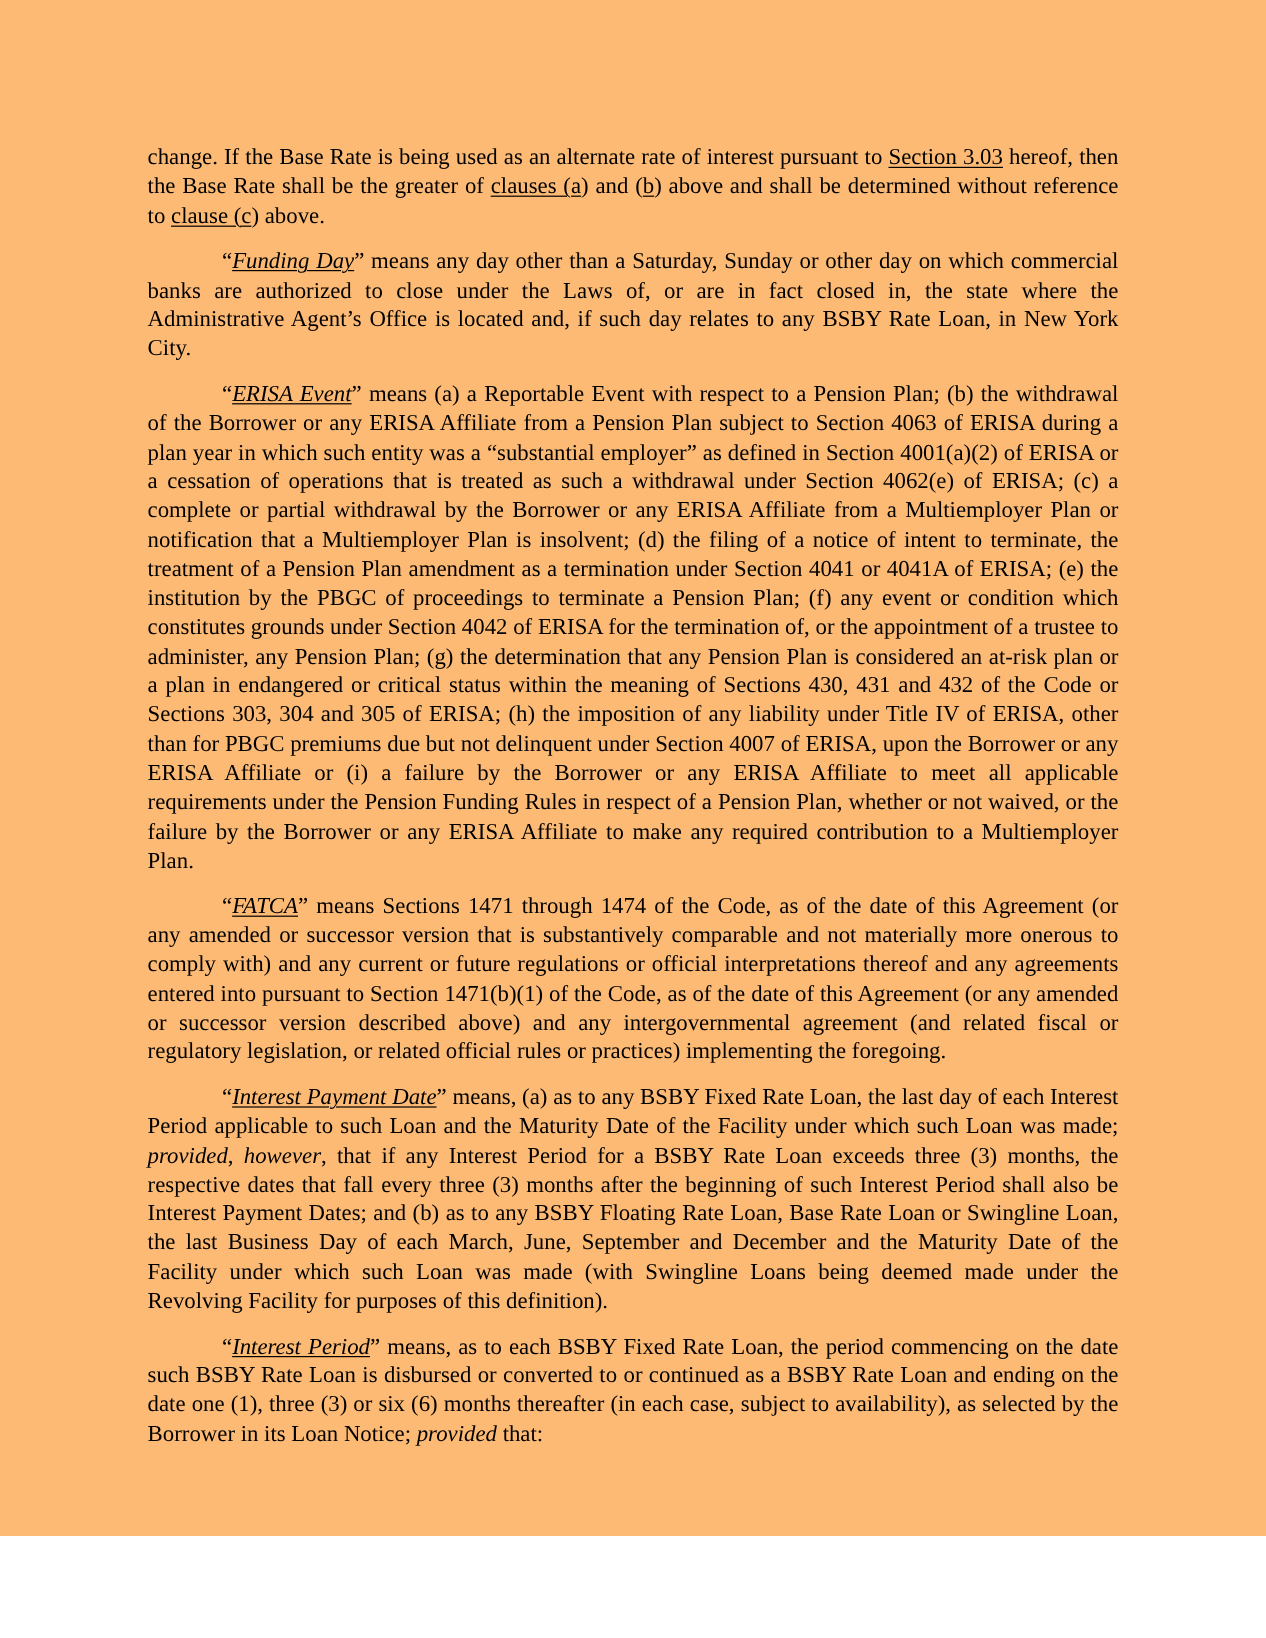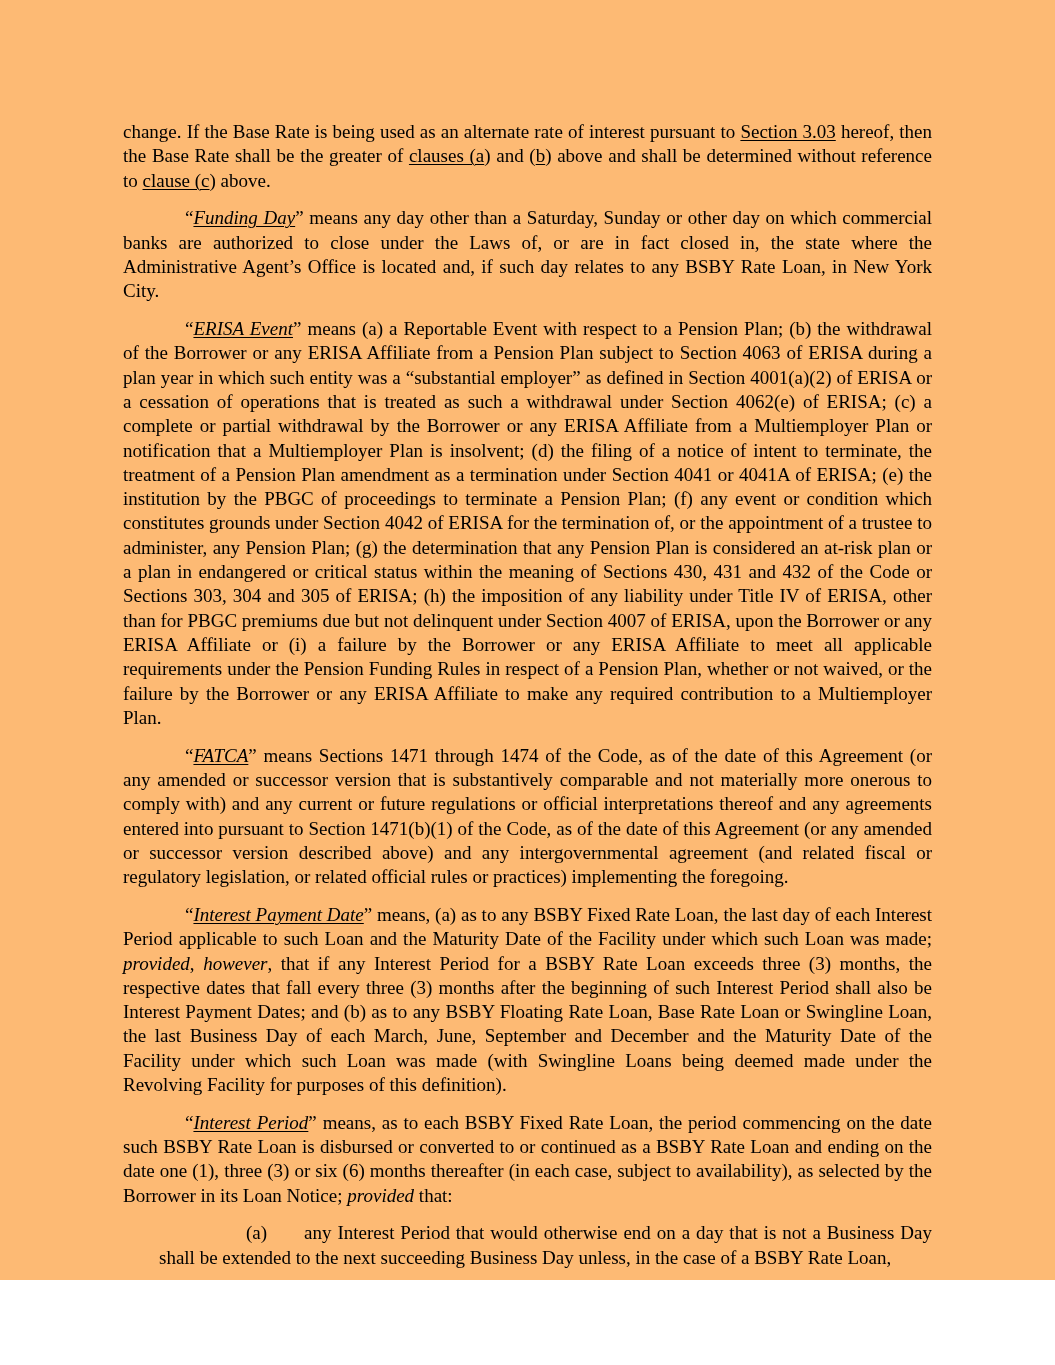--- a/index.html
+++ b/index.html
@@ -50,18 +50,17 @@
 <body>
 
 <div class="page">
   <main class="content">
     <p class="para continuation">change. If the Base Rate is being used as an alternate rate of interest pursuant to <span class="u">Section 3.03</span> hereof, then the Base Rate shall be the greater of <span class="u">clauses (a</span>) and (<span class="u">b</span>) above and shall be determined without reference to <span class="u">clause (c</span>) above.</p>
     <p class="para">“<span class="i u">Funding Day</span>” means any day other than a Saturday, Sunday or other day on which commercial banks are authorized to close under the Laws of, or are in fact closed in, the state where the Administrative Agent’s Office is located and, if such day relates to any BSBY Rate Loan, in New York City.</p>
     <p class="para">“<span class="i u">ERISA Event</span>” means (a) a Reportable Event with respect to a Pension Plan; (b) the withdrawal of the Borrower or any ERISA Affiliate from a Pension Plan subject to Section 4063 of ERISA during a plan year in which such entity was a “substantial employer” as defined in Section 4001(a)(2) of ERISA or a cessation of operations that is treated as such a withdrawal under Section 4062(e) of ERISA; (c) a complete or partial withdrawal by the Borrower or any ERISA Affiliate from a Multiemployer Plan or notification that a Multiemployer Plan is insolvent; (d) the filing of a notice of intent to terminate, the treatment of a Pension Plan amendment as a termination under Section 4041 or 4041A of ERISA; (e) the institution by the PBGC of proceedings to terminate a Pension Plan; (f) any event or condition which constitutes grounds under Section 4042 of ERISA for the termination of, or the appointment of a trustee to administer, any Pension Plan; (g) the determination that any Pension Plan is considered an at-risk plan or a plan in endangered or critical status within the meaning of Sections 430, 431 and 432 of the Code or Sections 303, 304 and 305 of ERISA; (h) the imposition of any liability under Title IV of ERISA, other than for PBGC premiums due but not delinquent under Section 4007 of ERISA, upon the Borrower or any ERISA Affiliate or (i) a failure by the Borrower or any ERISA Affiliate to meet all applicable requirements under the Pension Funding Rules in respect of a Pension Plan, whether or not waived, or the failure by the Borrower or any ERISA Affiliate to make any required contribution to a Multiemployer Plan.</p>
     <p class="para">“<span class="i u">FATCA</span>” means Sections 1471 through 1474 of the Code, as of the date of this Agreement (or any amended or successor version that is substantively comparable and not materially more onerous to comply with) and any current or future regulations or official interpretations thereof and any agreements entered into pursuant to Section 1471(b)(1) of the Code, as of the date of this Agreement (or any amended or successor version described above) and any intergovernmental agreement (and related fiscal or regulatory legislation, or related official rules or practices) implementing the foregoing.</p>
     <p class="para">“<span class="i u">Interest Payment Date</span>” means, (a) as to any BSBY Fixed Rate Loan, the last day of each Interest Period applicable to such Loan and the Maturity Date of the Facility under which such Loan was made; <span class="i">provided</span>, <span class="i">however</span>, that if any Interest Period for a BSBY Rate Loan exceeds three (3) months, the respective dates that fall every three (3) months after the beginning of such Interest Period shall also be Interest Payment Dates; and (b) as to any BSBY Floating Rate Loan, Base Rate Loan or Swingline Loan, the last Business Day of each March, June, September and December and the Maturity Date of the Facility under which such Loan was made (with Swingline Loans being deemed made under the Revolving Facility for purposes of this definition).</p>
     <p class="para">“<span class="i u">Interest Period</span>” means, as to each BSBY Fixed Rate Loan, the period commencing on the date such BSBY Rate Loan is disbursed or converted to or continued as a BSBY Rate Loan and ending on the date one (1), three (3) or six (6) months thereafter (in each case, subject to availability), as selected by the Borrower in its Loan Notice; <span class="i">provided</span> that:</p>
-    <p class="para sub-item">(a)<span class="tab"></span>any Interest Period that would otherwise end on a day that is not a Business Day shall be extended to the next succeeding Business Day unless, in the case of a BSBY Rate Loan,</p>
   </main>
   <footer class="page-footer">
     <span>4</span>
   </footer>
 </div>
 
 </body></html>

